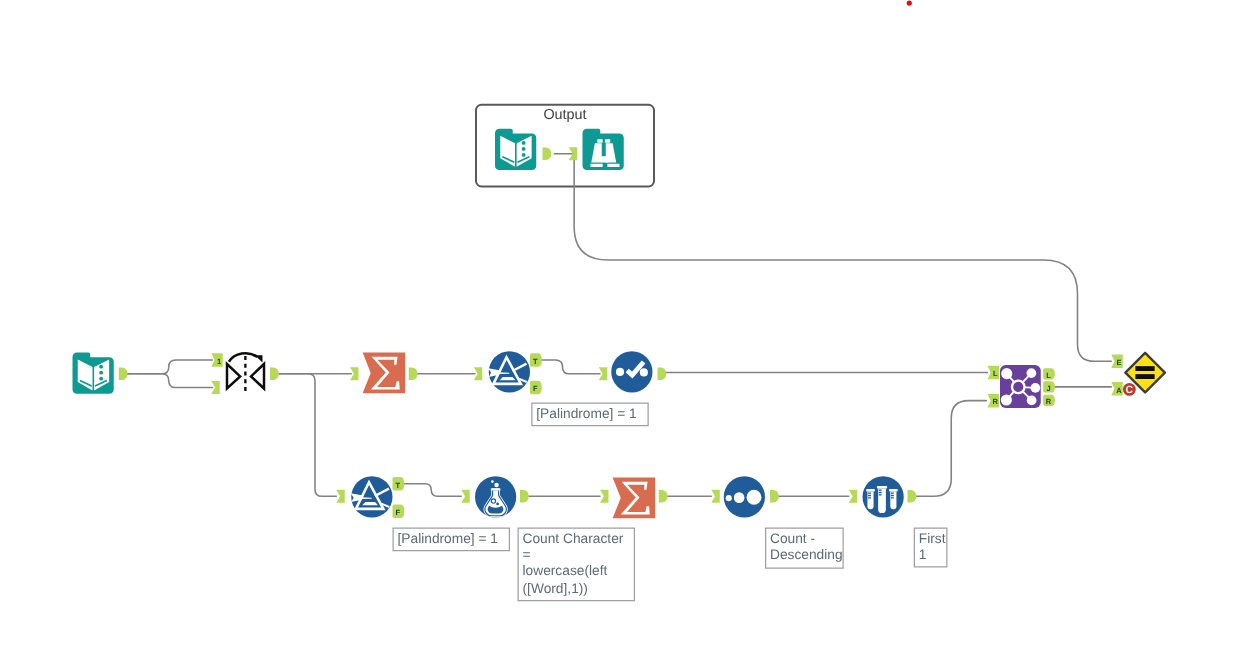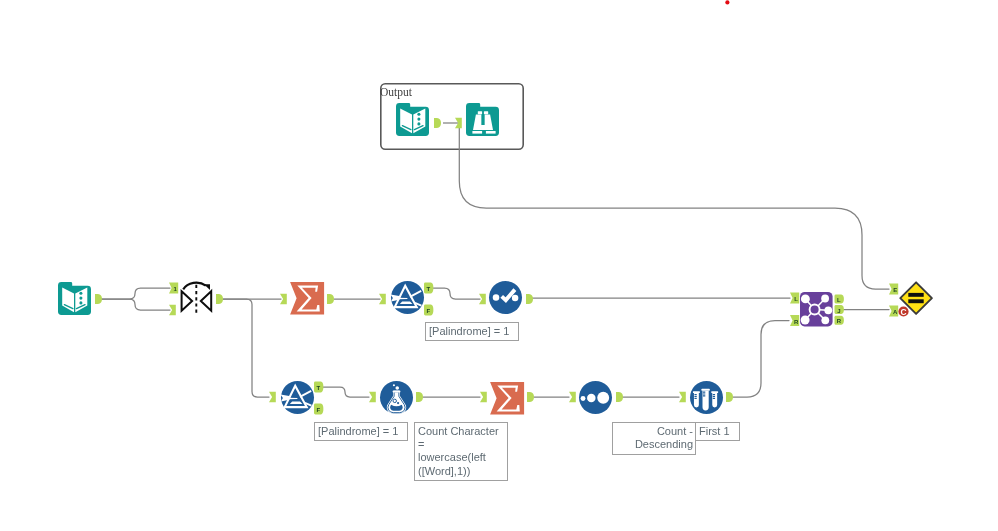--- a/index.html
+++ b/index.html
@@ -4,22 +4,22 @@
 <title>Alteryx Workflow Canvas</title>
 <style>
   html,body{margin:0;padding:0;background:#ffffff;}
   body{width:998px;height:531px;overflow:hidden;
        font-family:"Liberation Sans",sans-serif;-webkit-font-smoothing:antialiased;}
   #canvas{position:relative;width:998px;height:531px;background:#fff;overflow:hidden;}
   svg.layer{position:absolute;left:0;top:0;width:998px;height:531px;}
   .anno{position:absolute;background:#fff;border:1px solid #a0a0a0;color:#5e6a72;
         font-family:"Liberation Sans",sans-serif;font-size:11px;line-height:13.2px;
         padding:2px 2px 2px 3px;box-sizing:border-box;white-space:pre-line;margin-left:45px;}
-  .ctitle{position:absolute;font-size:11.5px;color:#3f3f3f;text-align:left;
-          font-family:Liberation Serif, serif;}
+  .ctitle{position:absolute;font-size:11.5px;color:#3f3f3f;text-align:center;
+          font-family:Liberation Sans, sans-serif;}
 </style>
 </head>
 <body>
 
 <div id="canvas">
   <svg class="layer" id="svg-layer" viewBox="0 0 998 531">
       <g>
         <rect x="380.8" y="83.8" width="142.4" height="65.4" rx="4.4" fill="#ffffff" stroke="#595959" stroke-width="1.6"></rect>
       </g>
       <g>
@@ -308,17 +308,17 @@
         </g>
       </g>
     </svg>
   <div id="overlay">
       <div class="ctitle" style="left: 380px; top: 86px; width: 144px;">Output</div>
       <div class="anno" style="left: 380px; top: 322px; width: 94px; min-height: 19px;">[Palindrome] = 1</div>
       <div class="anno" style="left: 269px; top: 422px; width: 94px; min-height: 19px;">[Palindrome] = 1</div>
       <div class="anno" style="left: 369px; top: 422px; width: 94px; min-height: 45px;">Count Character =
 lowercase(left
 ([Word],1))</div>
-      <div class="anno" style="left: 567px; top: 422px; width: 84px; min-height: 33px; text-align: right;">Count -
+      <div class="anno" style="left: 567px; top: 422px; width: 63px; min-height: 33px;">Count -
 Descending</div>
-      <div class="anno" style="left: 650px; top: 422px; width: 45px; min-height: 19px;">First 1</div>
+      <div class="anno" style="left: 686px; top: 422px; width: 27px; min-height: 19px;">First 1</div>
     </div>
 </div>
 
 </body></html>

